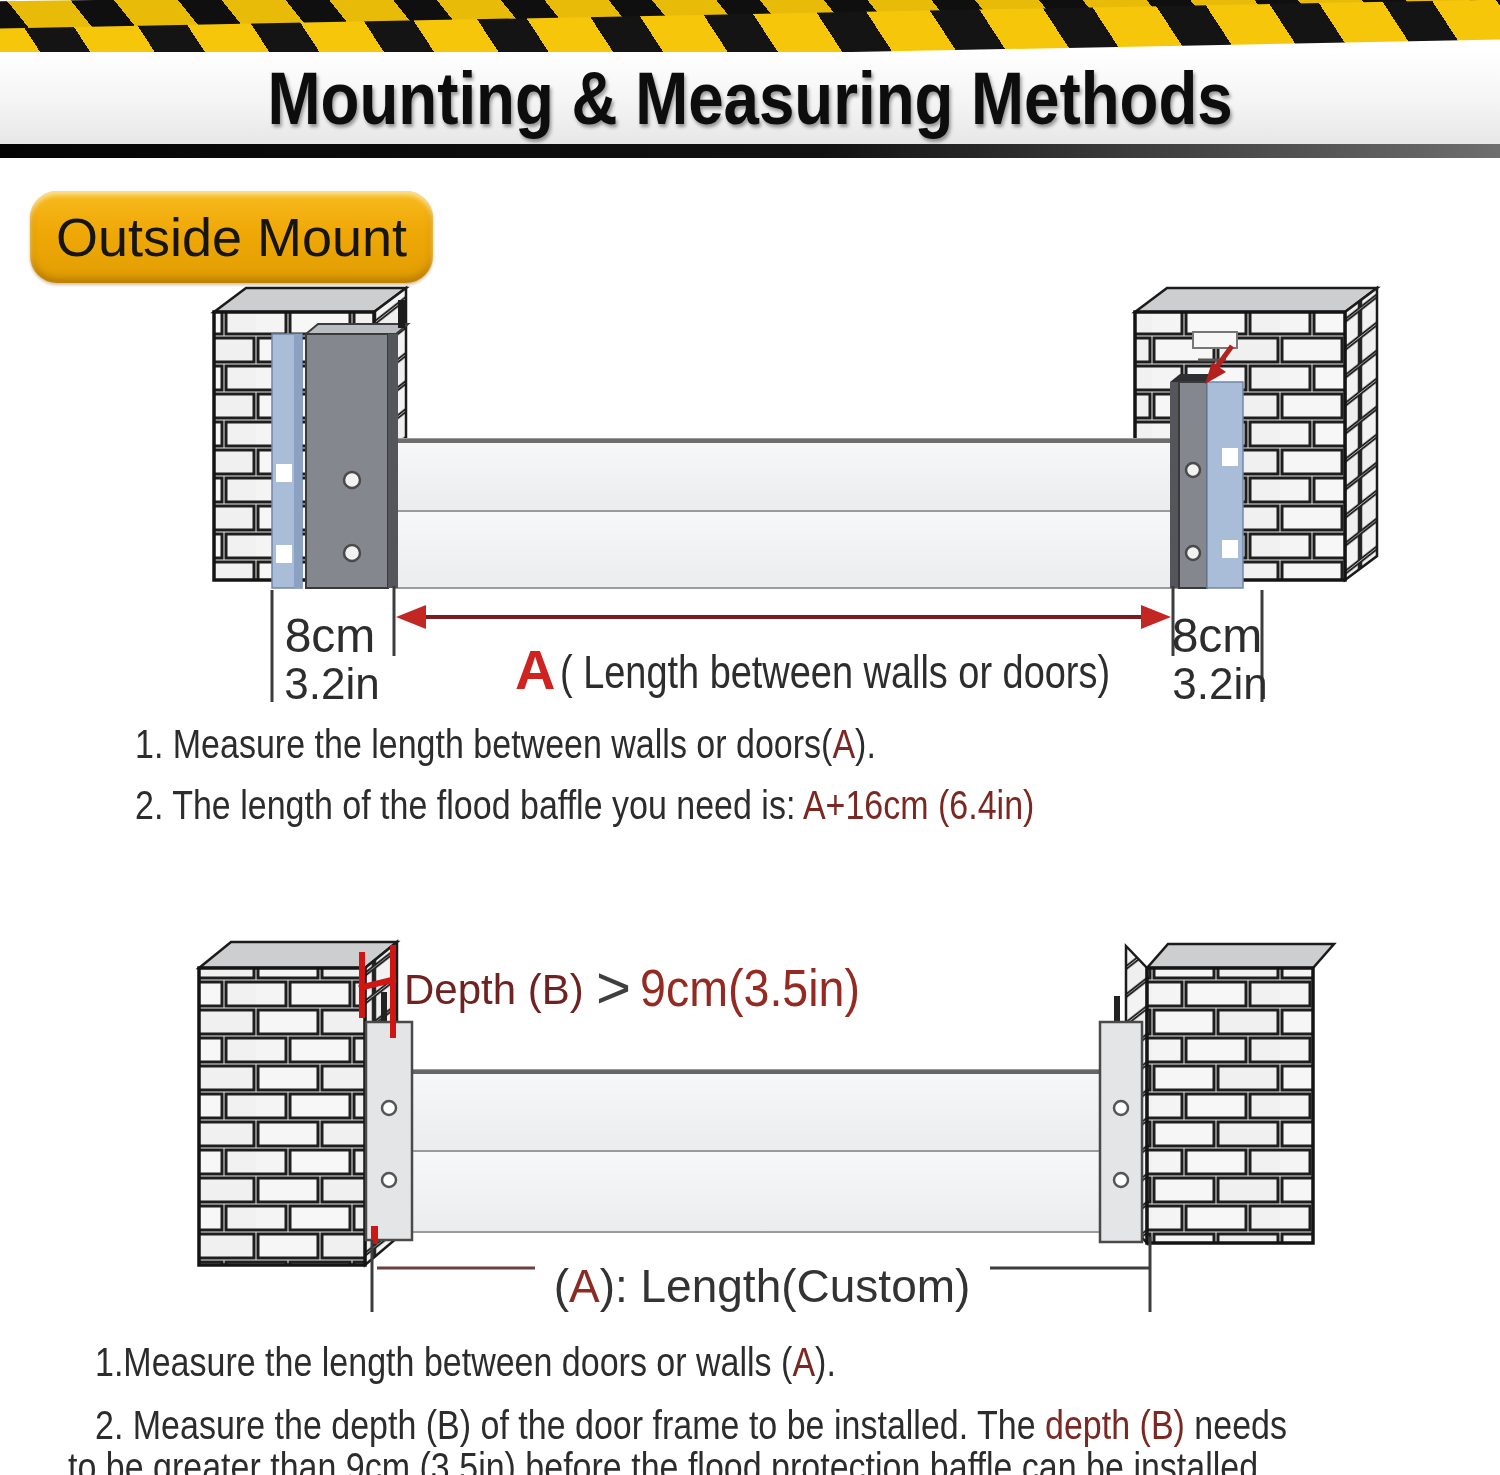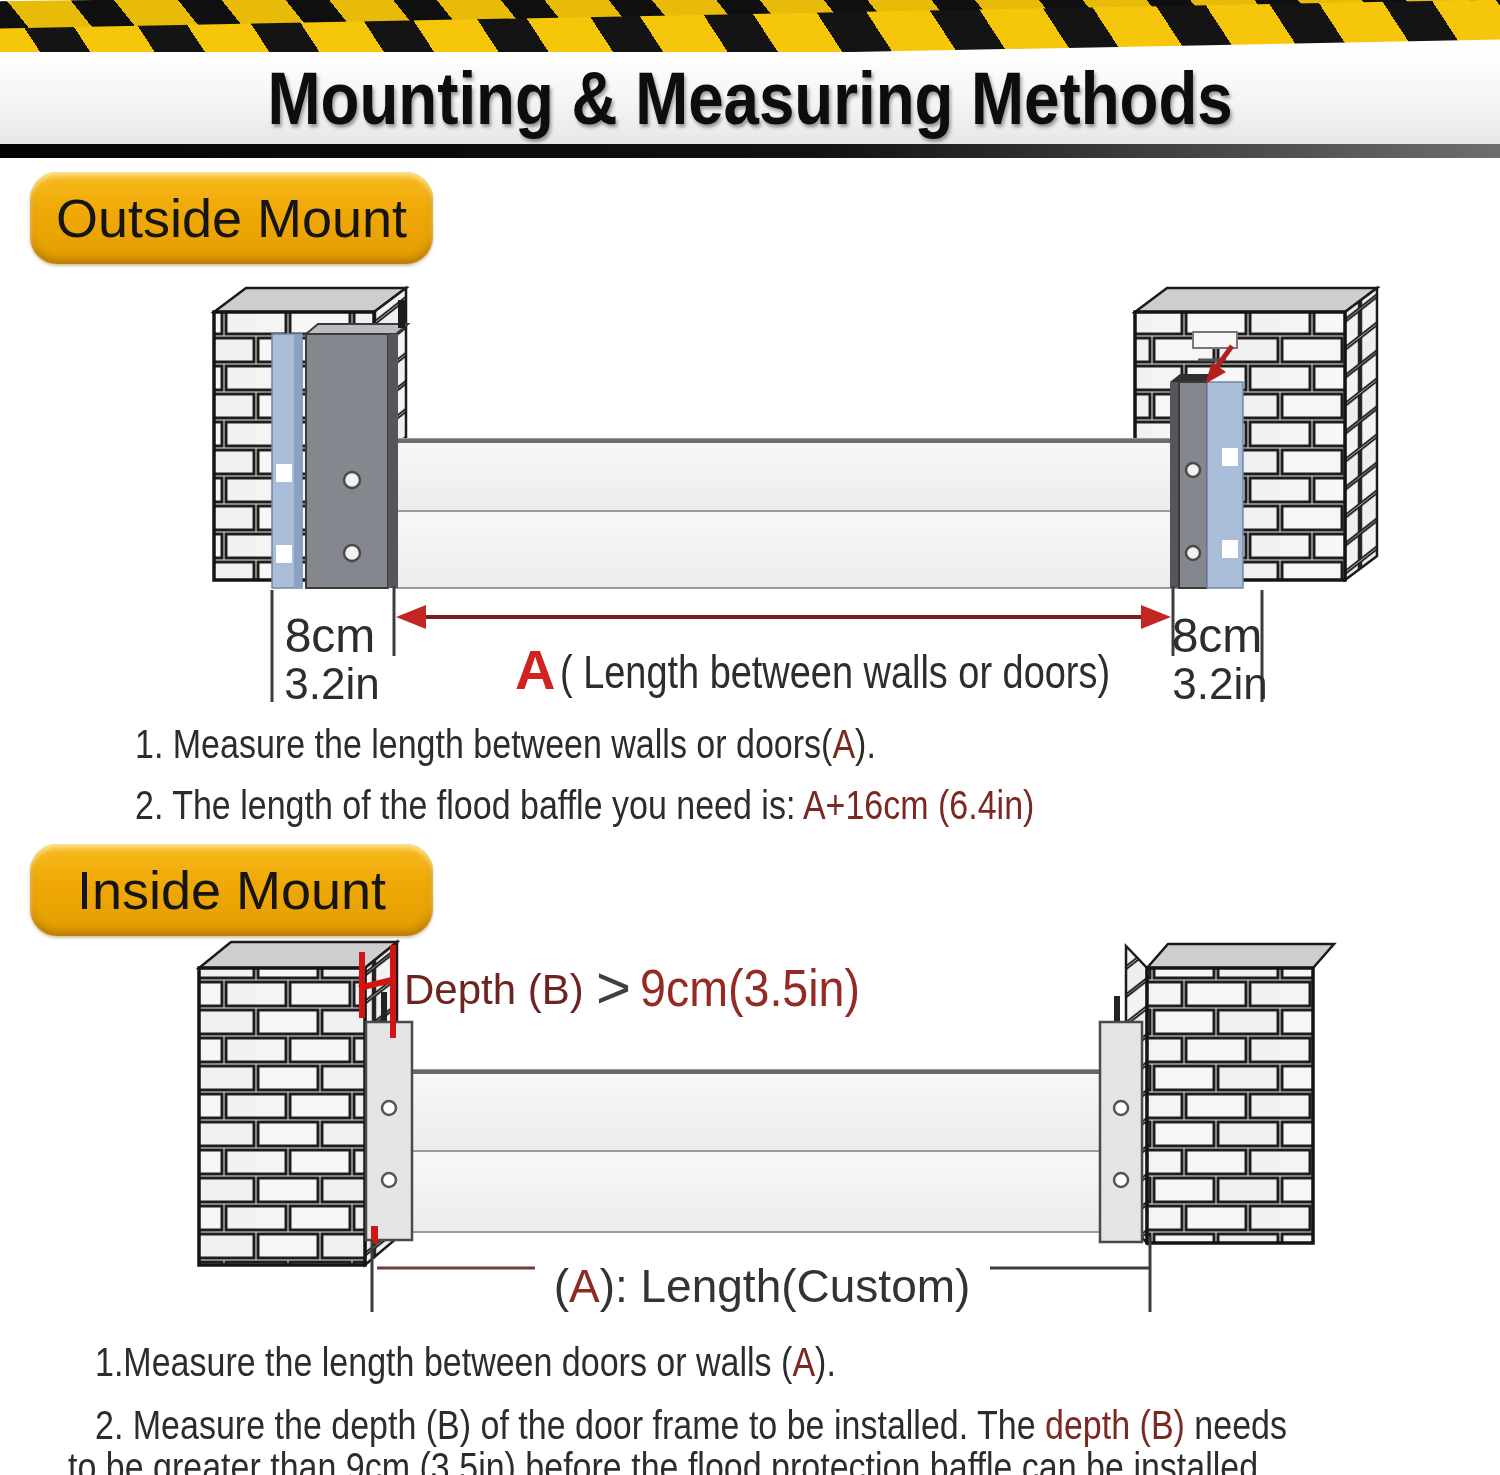--- a/index.html
+++ b/index.html
@@ -22,21 +22,21 @@
   .title-band .t { font-size:74px; font-weight:bold; color:#0d0d0d; white-space:nowrap;
     transform:scaleX(0.86); text-shadow:2px 3px 4px rgba(0,0,0,0.38); }
   .title-rule { position:absolute; top:144px; left:0; width:100%; height:14px;
     background:linear-gradient(90deg,#050505 0%,#121212 55%,#6e6e6e 100%); }
   
   .badge { position:absolute; left:30px; width:403px; height:92px; border-radius:27px;
     display:flex; align-items:center; justify-content:center;
     font-size:54px; color:#151515; white-space:nowrap;
     background:linear-gradient(180deg,#f8ba1e 0%,#efa806 45%,#e19d03 100%);
     box-shadow:inset 0 4px 5px rgba(255,240,190,0.75), inset 0 -5px 7px rgba(146,92,0,0.5), 0 2px 3px rgba(120,80,0,0.35); }
-  #badge-outside { top:172px; }
+  #badge-outside { top:191px; }
   #badge-inside  { top:844px; }
   
   .step { position:absolute; font-size:40px; color:#2c2c2c; white-space:nowrap;
     transform-origin:left top; }
   .mr { color:#7c2822; }
   #ostep1 { left:135px; top:722px; transform:scaleX(0.85); }
   #ostep2 { left:135px; top:783px; transform:scaleX(0.85); }
   #istep1 { left:95px;  top:1340px; transform:scaleX(0.85); }
   #istep2 { left:95px;  top:1403px; transform:scaleX(0.85); }
   #istep3 { left:68px;  top:1445px; transform:scaleX(0.85); }
@@ -159,23 +159,20 @@
       <text class="dimA" x="515" y="689">A</text>
       <text class="dim-label" x="560" y="688" textLength="550" lengthAdjust="spacingAndGlyphs">( Length between walls or doors)</text>
       <text class="dim-text" x="1217" y="652" text-anchor="middle">8cm</text>
       <text class="dim-text2" x="1220" y="699" text-anchor="middle">3.2in</text>
     </g>
   </svg>
 
   <div class="step" id="ostep1"><span>1. Measure the length between walls or doors(</span><span class="mr">A</span><span>).</span></div>
   <div class="step" id="ostep2"><span>2. The length of the flood baffle you need is: </span><span class="mr">A+16cm (6.4in)</span></div>
 
-  <div class="badge" id="badge-inside">
-    <span>Inside Mount</span>
-  </div>
 
   <svg id="svg-inside" width="1500" height="400" viewBox="0 930 1500 400">
 
     <g>
       <polygon points="199,968 365,968 397,942 231,942" fill="#cdced0" stroke="#1b1b1b" stroke-width="2.5"></polygon>
       <polygon points="365,968 397,942 397,1238 365,1265" fill="url(#bricksSide)" stroke="#1b1b1b" stroke-width="2.5"></polygon>
       <rect x="199" y="968" width="166" height="297" fill="url(#bricks)" stroke="#141414" stroke-width="3.5"></rect>
     </g>
 
     <g>

